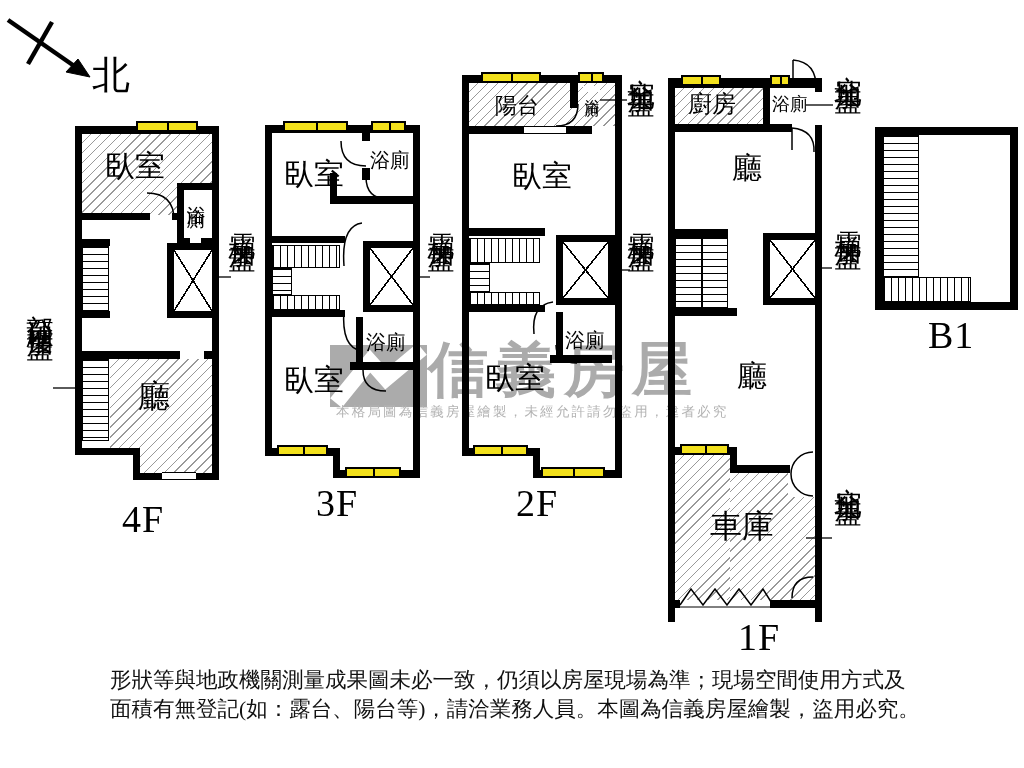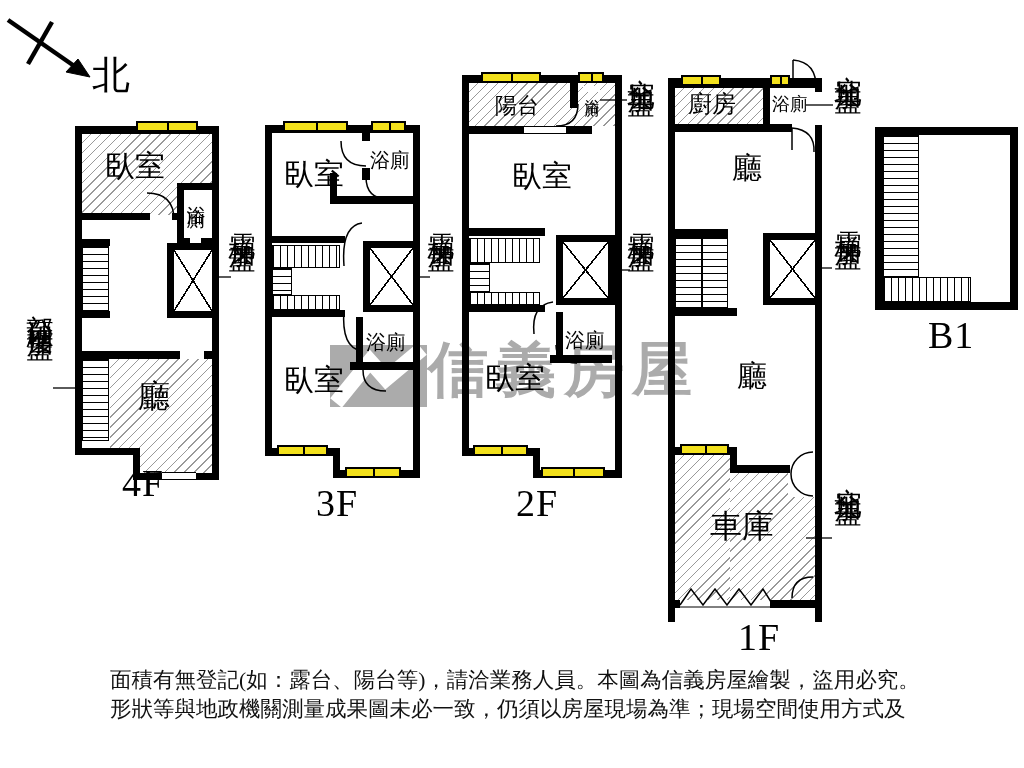--- a/index.html
+++ b/index.html
@@ -185,21 +185,21 @@
       <polygon points="90,77 78,59 66,72" stroke-width="1"></polygon>
       <line x1="52" y1="22" x2="28" y2="64"></line>
     </g>
   </svg>
 
   <div class="lbl" style="left:92px;top:56px;font-size:38px;">北</div>
 
   <div class="lbl" style="left:105px;top:150px;font-size:30px;">臥室</div>
   <div class="lbl vt" style="left:187px;top:191px;font-size:19px;letter-spacing:2px;">浴廁</div>
   <div class="lbl" style="left:138px;top:380px;font-size:32px;">廳</div>
-  <div class="lbl floorlbl" style="left:122px;top:464px;">4F</div>
+  <div class="lbl floorlbl" style="left:122px;top:500px;">4F</div>
   <div class="lbl vt" style="left:26px;top:293px;font-size:27px;">部分頂樓加蓋</div>
   <div class="lbl vt" style="left:228px;top:212px;font-size:27px;">電梯加蓋</div>
 
   <div class="lbl" style="left:284px;top:158px;font-size:30px;">臥室</div>
   <div class="lbl" style="left:370px;top:150px;font-size:20px;">浴廁</div>
   <div class="lbl" style="left:366px;top:332px;font-size:20px;">浴廁</div>
   <div class="lbl" style="left:284px;top:364px;font-size:30px;">臥室</div>
   <div class="lbl floorlbl" style="left:316px;top:484px;">3F</div>
   <div class="lbl vt" style="left:427px;top:212px;font-size:27px;">電梯加蓋</div>
 
@@ -224,20 +224,21 @@
 
   <div class="lbl floorlbl" style="left:928px;top:316px;">B1</div>
 
   <div id="watermark">
     <div class="wm-sq">
       <svg width="97" height="62" viewBox="0 0 97 62">
         <path d="M6,58 L40,16 L56,34 L92,4" stroke="#fff" stroke-width="15" fill="none"></path>
       </svg>
     </div>
     <div class="wm-brand">信義房屋</div>
+    <div class="wm-notice">本格局圖為信義房屋繪製，未經允許請勿盜用，違者必究</div>
   </div>
 
   <div id="disclaimer">
+    <div>形狀等與地政機關測量成果圖未必一致，仍須以房屋現場為準；現場空間使用方式及</div>
     <div>面積有無登記(如：露台、陽台等)，請洽業務人員。本圖為信義房屋繪製，盜用必究。</div>
-    <div>形狀等與地政機關測量成果圖未必一致，仍須以房屋現場為準；現場空間使用方式及</div>
   </div>
 
 </div>
 
 </body></html>

